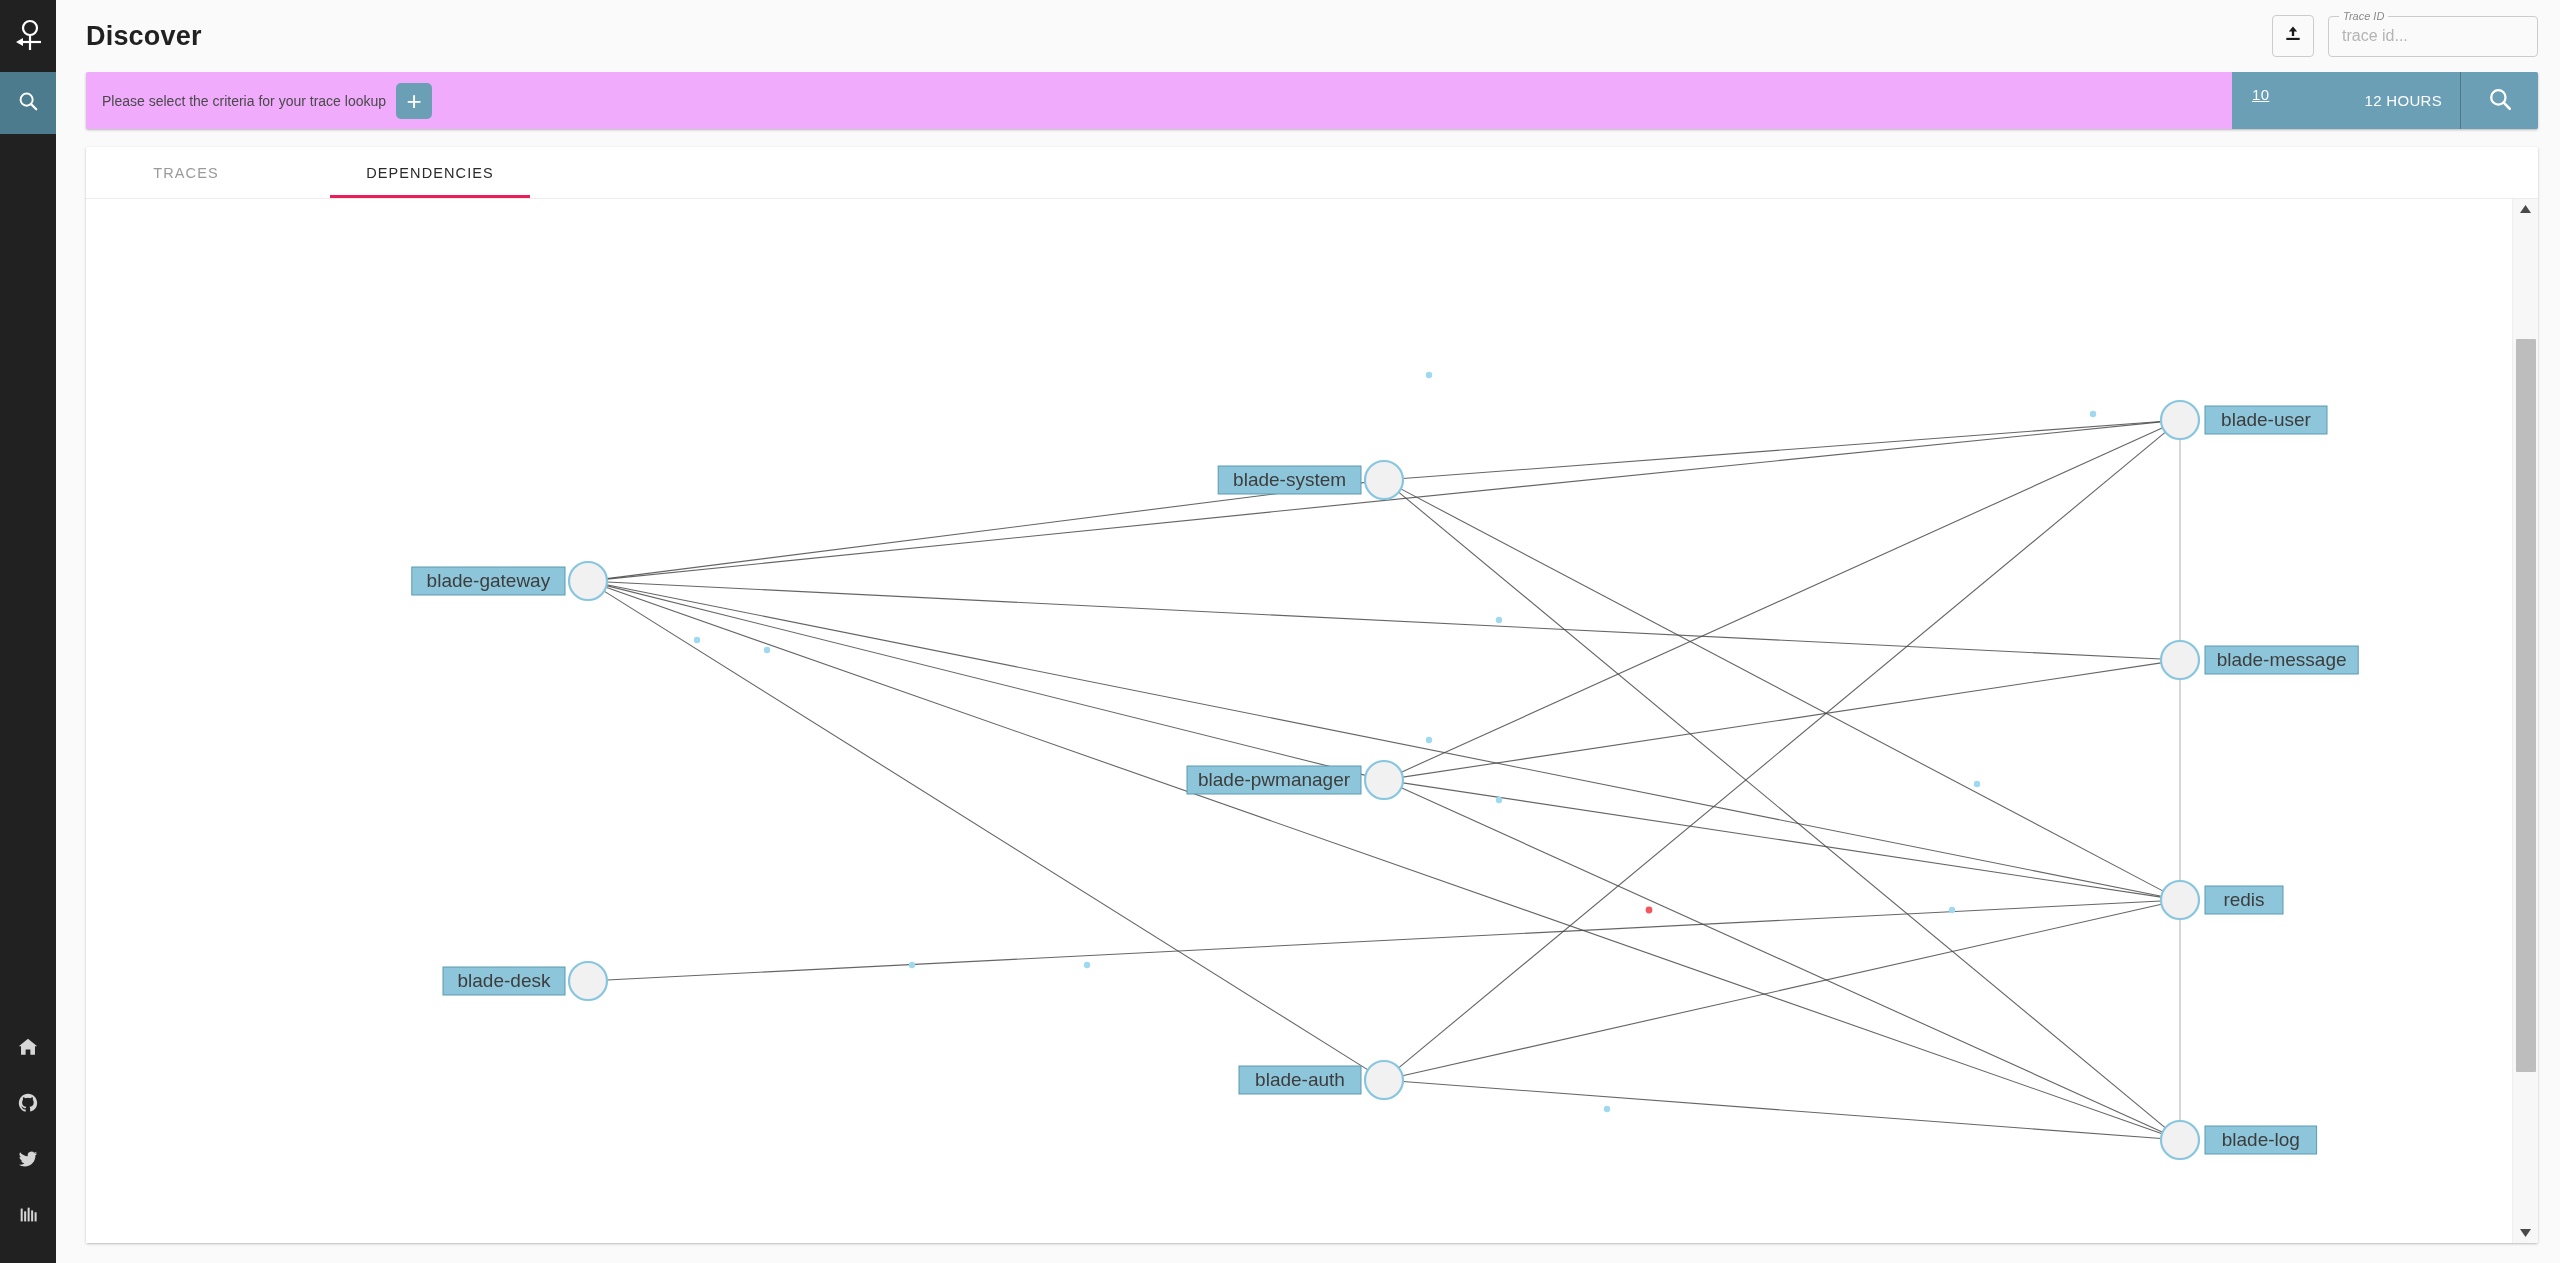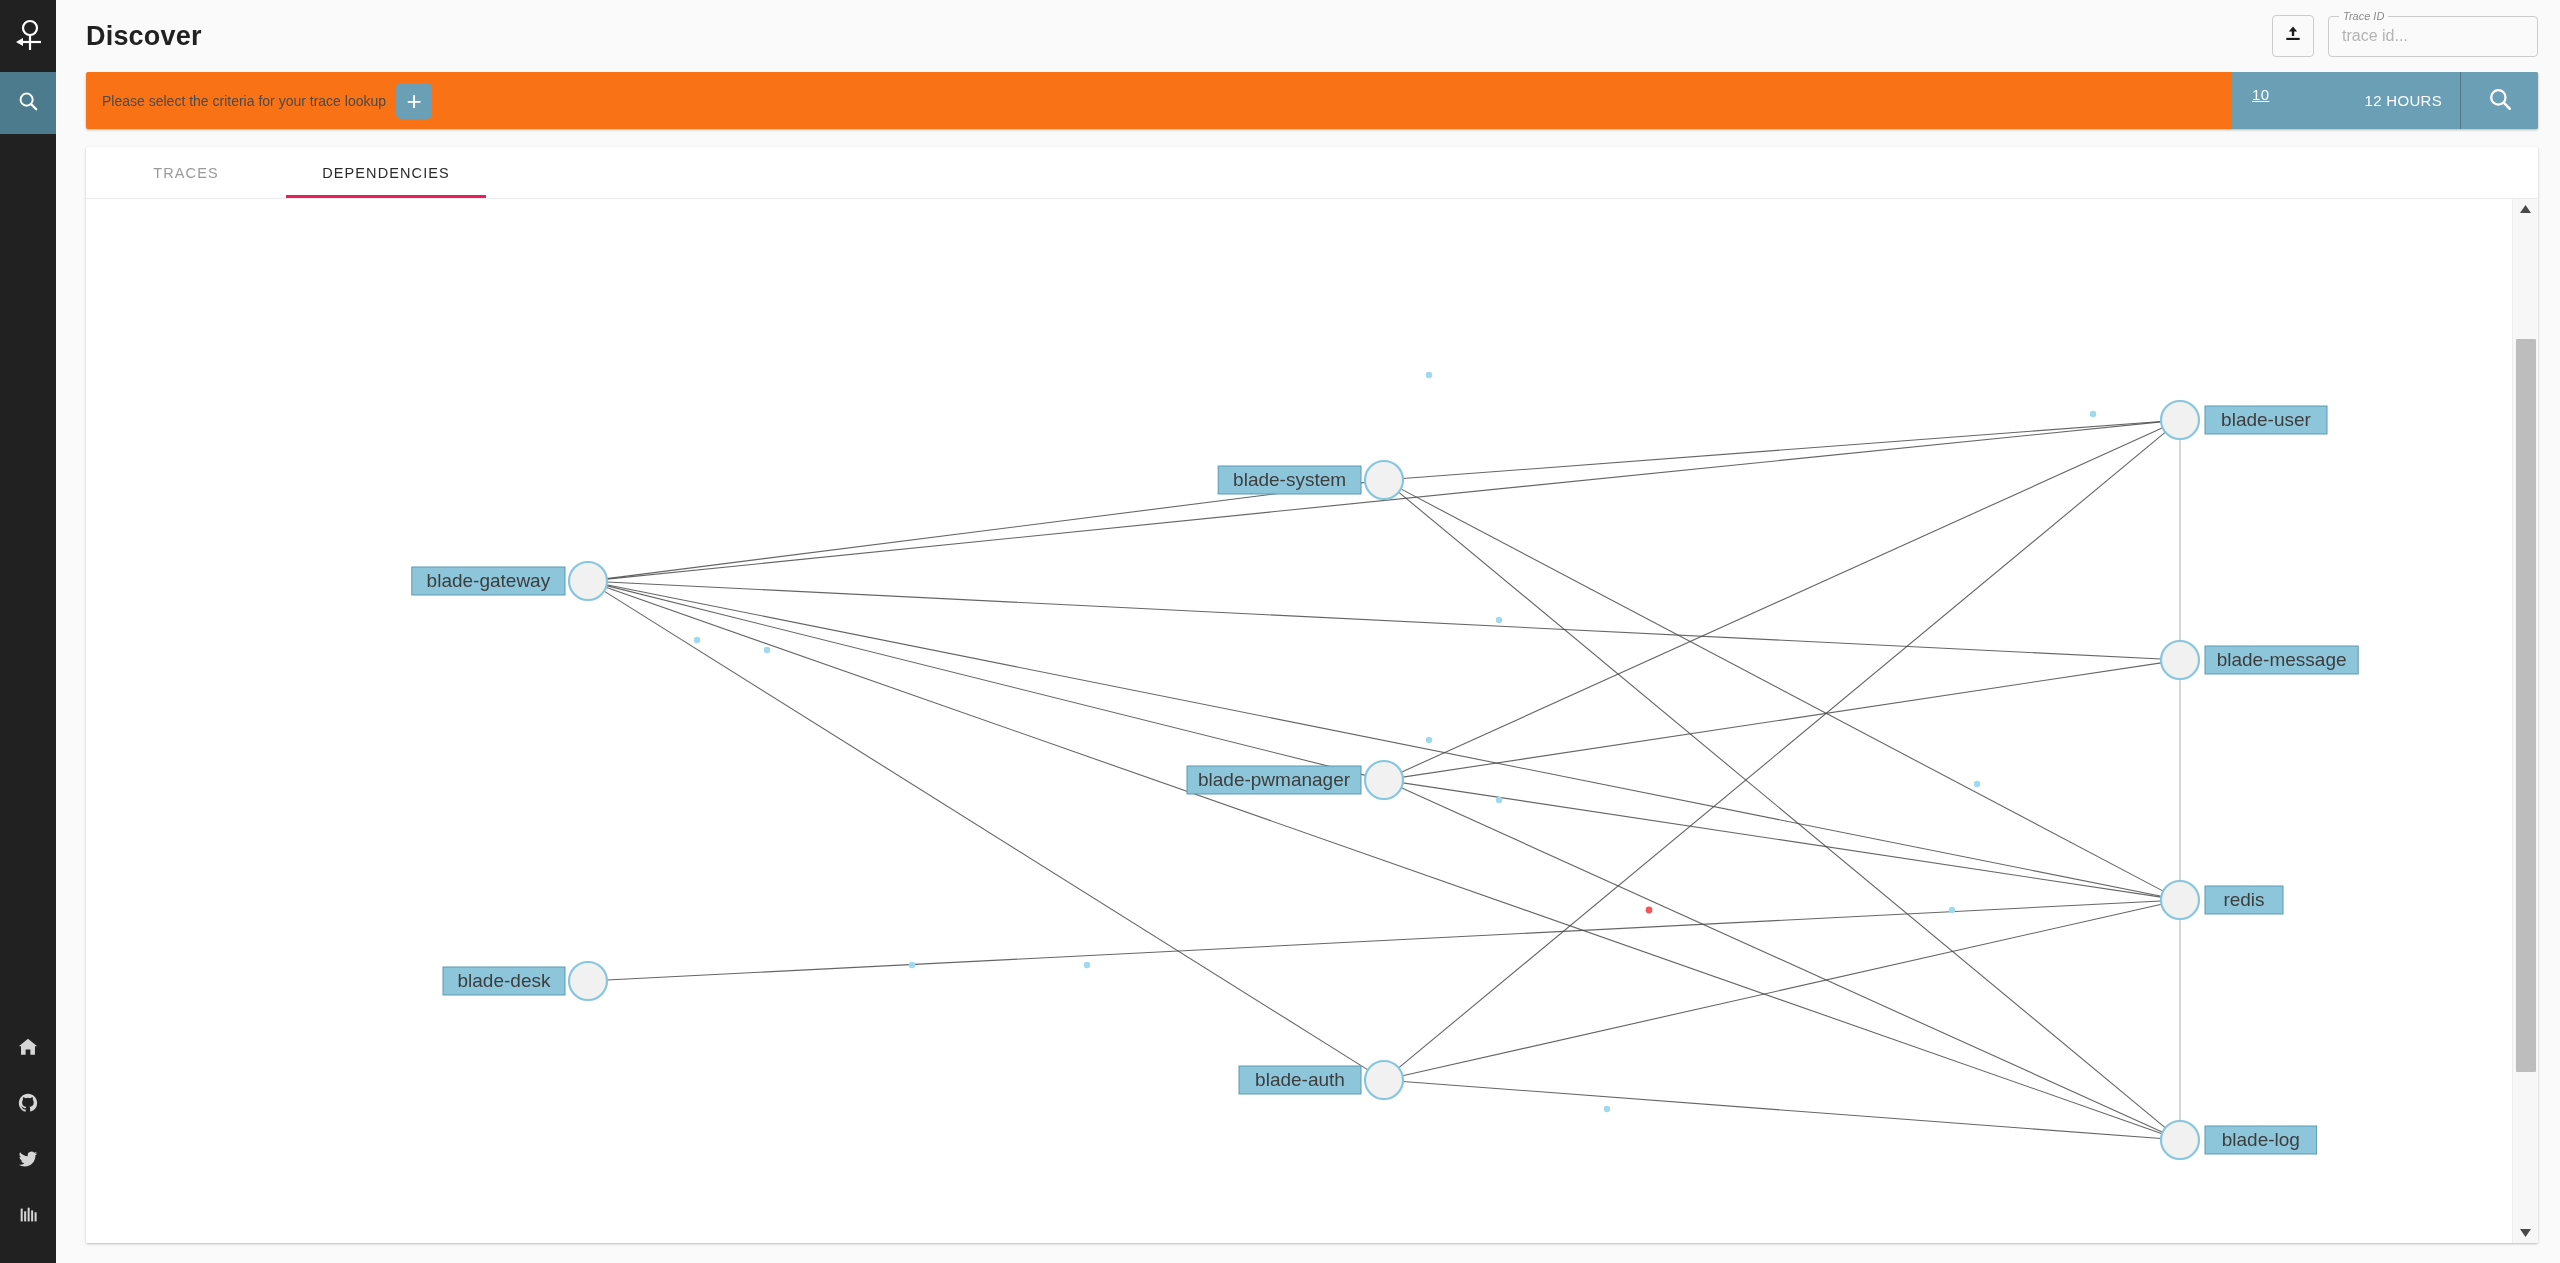--- a/index.html
+++ b/index.html
@@ -82,21 +82,21 @@
     font-size:16px; color:#333; padding:0 14px;
   }
   .traceid-field input::placeholder { color:#b4b4b4; }
 
   
   .searchbar-wrap {
     padding:0 22px 0 30px; position:relative; z-index:4;
   }
   .searchbar {
     display:flex; height:57px;
-    background:#f97316;
+    background:#f0abfc;
     box-shadow:0 1px 3px rgba(0,0,0,.18), 0 1px 2px rgba(0,0,0,.10);
     border-radius:2px;
     overflow:hidden;
   }
   .criteria {
     flex:1; display:flex; align-items:center;
     padding-left:16px; gap:10px;
     font-size:14px; color:#4a4a4a;
   }
   .plus-btn {
@@ -125,20 +125,21 @@
   }
   .card {
     background:#fff; flex:1; min-height:0;
     box-shadow:0 1px 3px rgba(0,0,0,.16), 0 1px 2px rgba(0,0,0,.10);
     border-radius:2px;
     display:flex; flex-direction:column; position:relative;
   }
   .tabs {
     height:52px; min-height:52px; display:flex; align-items:stretch;
     border-bottom:1px solid #ececec;
+    gap:44px;
   }
   .tab {
     min-width:200px; display:flex; align-items:center; justify-content:center;
     font-size:14.5px; letter-spacing:1.1px; color:#9a9a9a;
     cursor:pointer; position:relative; text-transform:uppercase;
   }
   .tab.active { color:#2b2b2b; }
   .tab.active::after {
     content:""; position:absolute; left:0; right:0; bottom:0; height:3px;
     background:#e91e5a;

